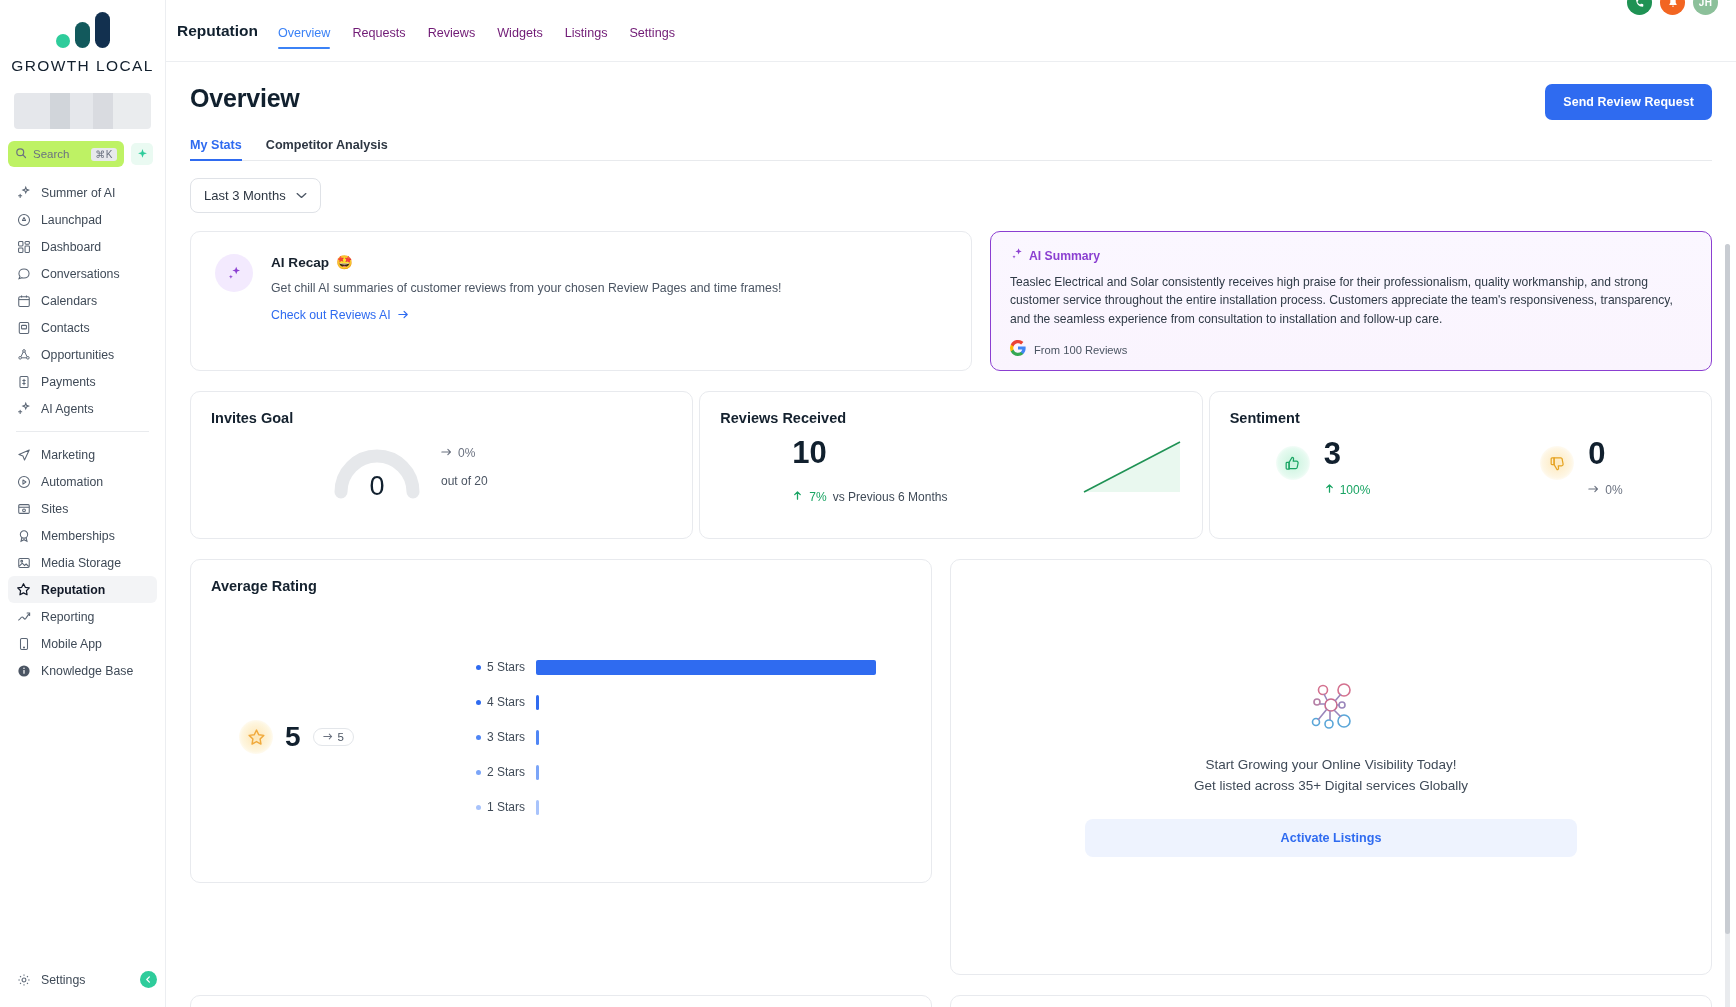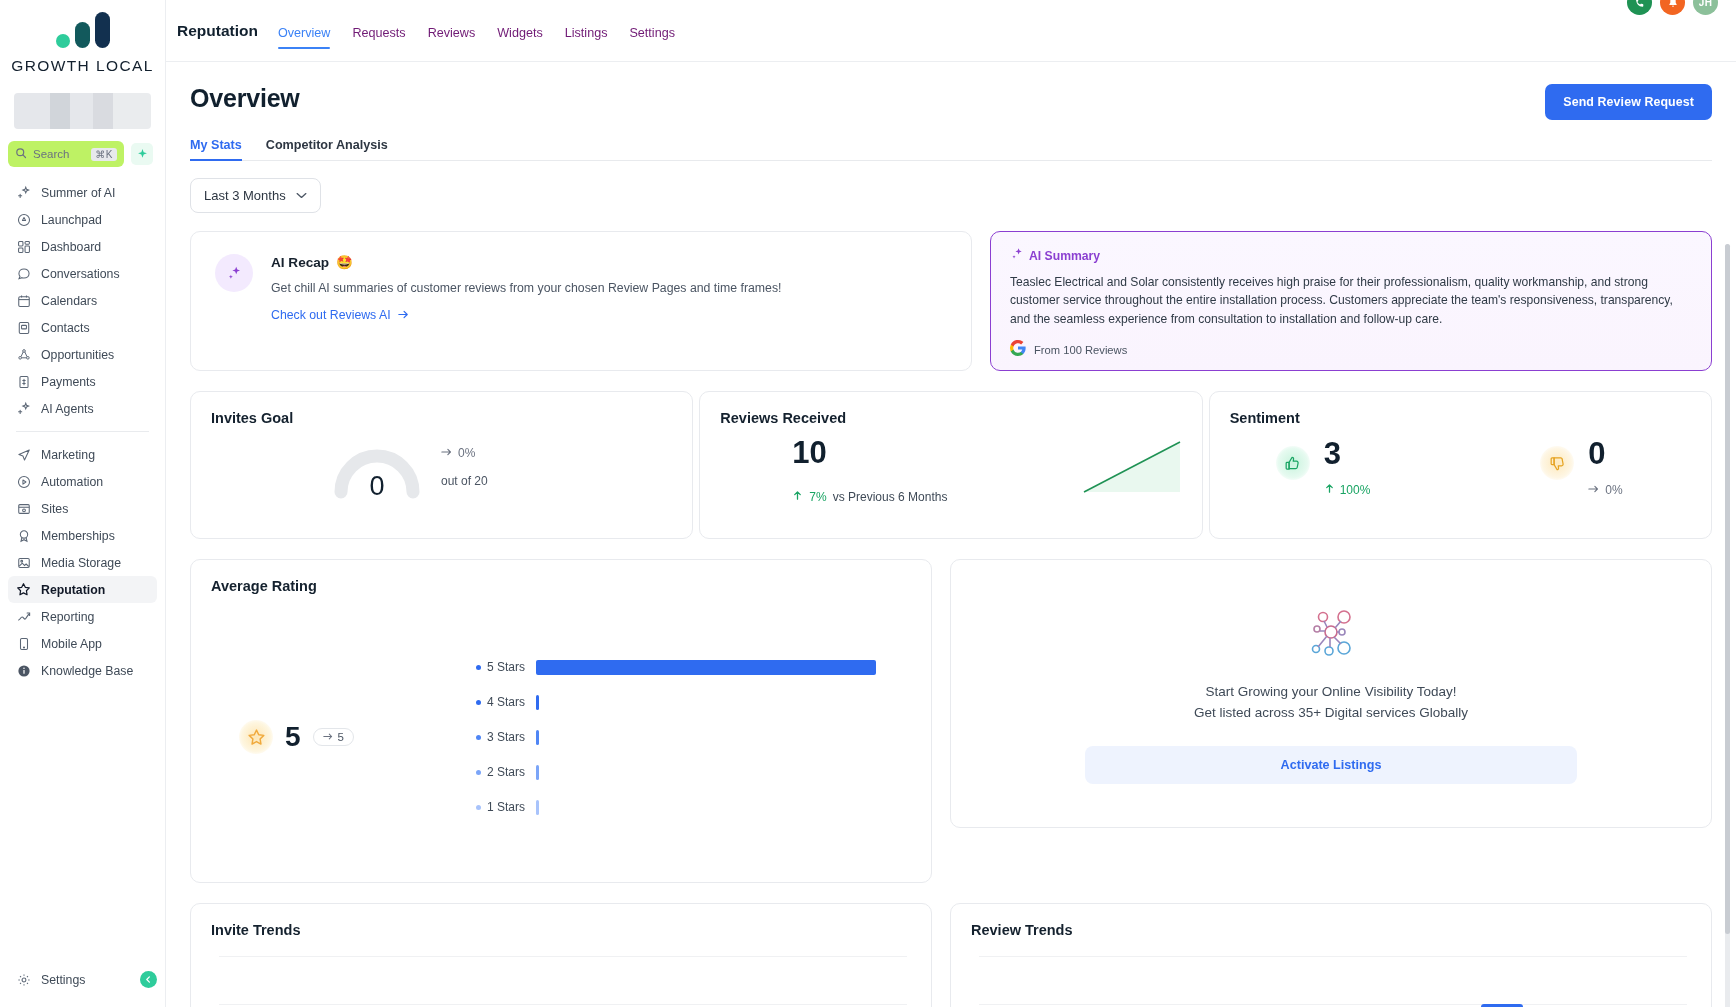--- a/index.html
+++ b/index.html
@@ -201,21 +201,21 @@
     border:1px solid #e3e6ea; border-radius:12px; padding:2px 9px;
     font-size:11.5px; color:#4b5563; display:flex; align-items:center; gap:4px;
   }
   .bars { flex:1; display:flex; flex-direction:column; justify-content:center; gap:20px; }
   .bar-row { display:flex; align-items:center; gap:11px; }
   .bar-label { width:74px; text-align:right; font-size:12px; color:#3f4a57; display:flex; align-items:center; justify-content:flex-end; gap:6px; }
   .dot { width:5px;height:5px;border-radius:50%; }
   .bar-track { flex:1; height:15px; display:flex; align-items:center; }
   .bar-fill { height:15px; border-radius:2px; }
 
-  .listings-card { flex:1; min-width:0; padding: 23px; height:269px; display:flex; flex-direction:column; align-items:center; justify-content:center; }
+  .listings-card { flex:1; min-width:0; padding: 23px; height:416px; display:flex; flex-direction:column; align-items:center; justify-content:center; }
   .listing-icon { margin-bottom:16px; }
   .listing-t1 { font-size:13.5px; color:#3f4a57; }
   .listing-t2 { font-size:13.5px; color:#3f4a57; margin-top:6px; }
   .activate-btn {
     margin-top:26px; width:492px; height:38px; border-radius:8px;
     background:#eef3fe; color:#2f6bf0; font-size:12.6px; font-weight:700;
     border:none; font-family:inherit; cursor:pointer;
   }
 
   .bottom-row { display:flex; gap:18px; margin-top:20px; }

